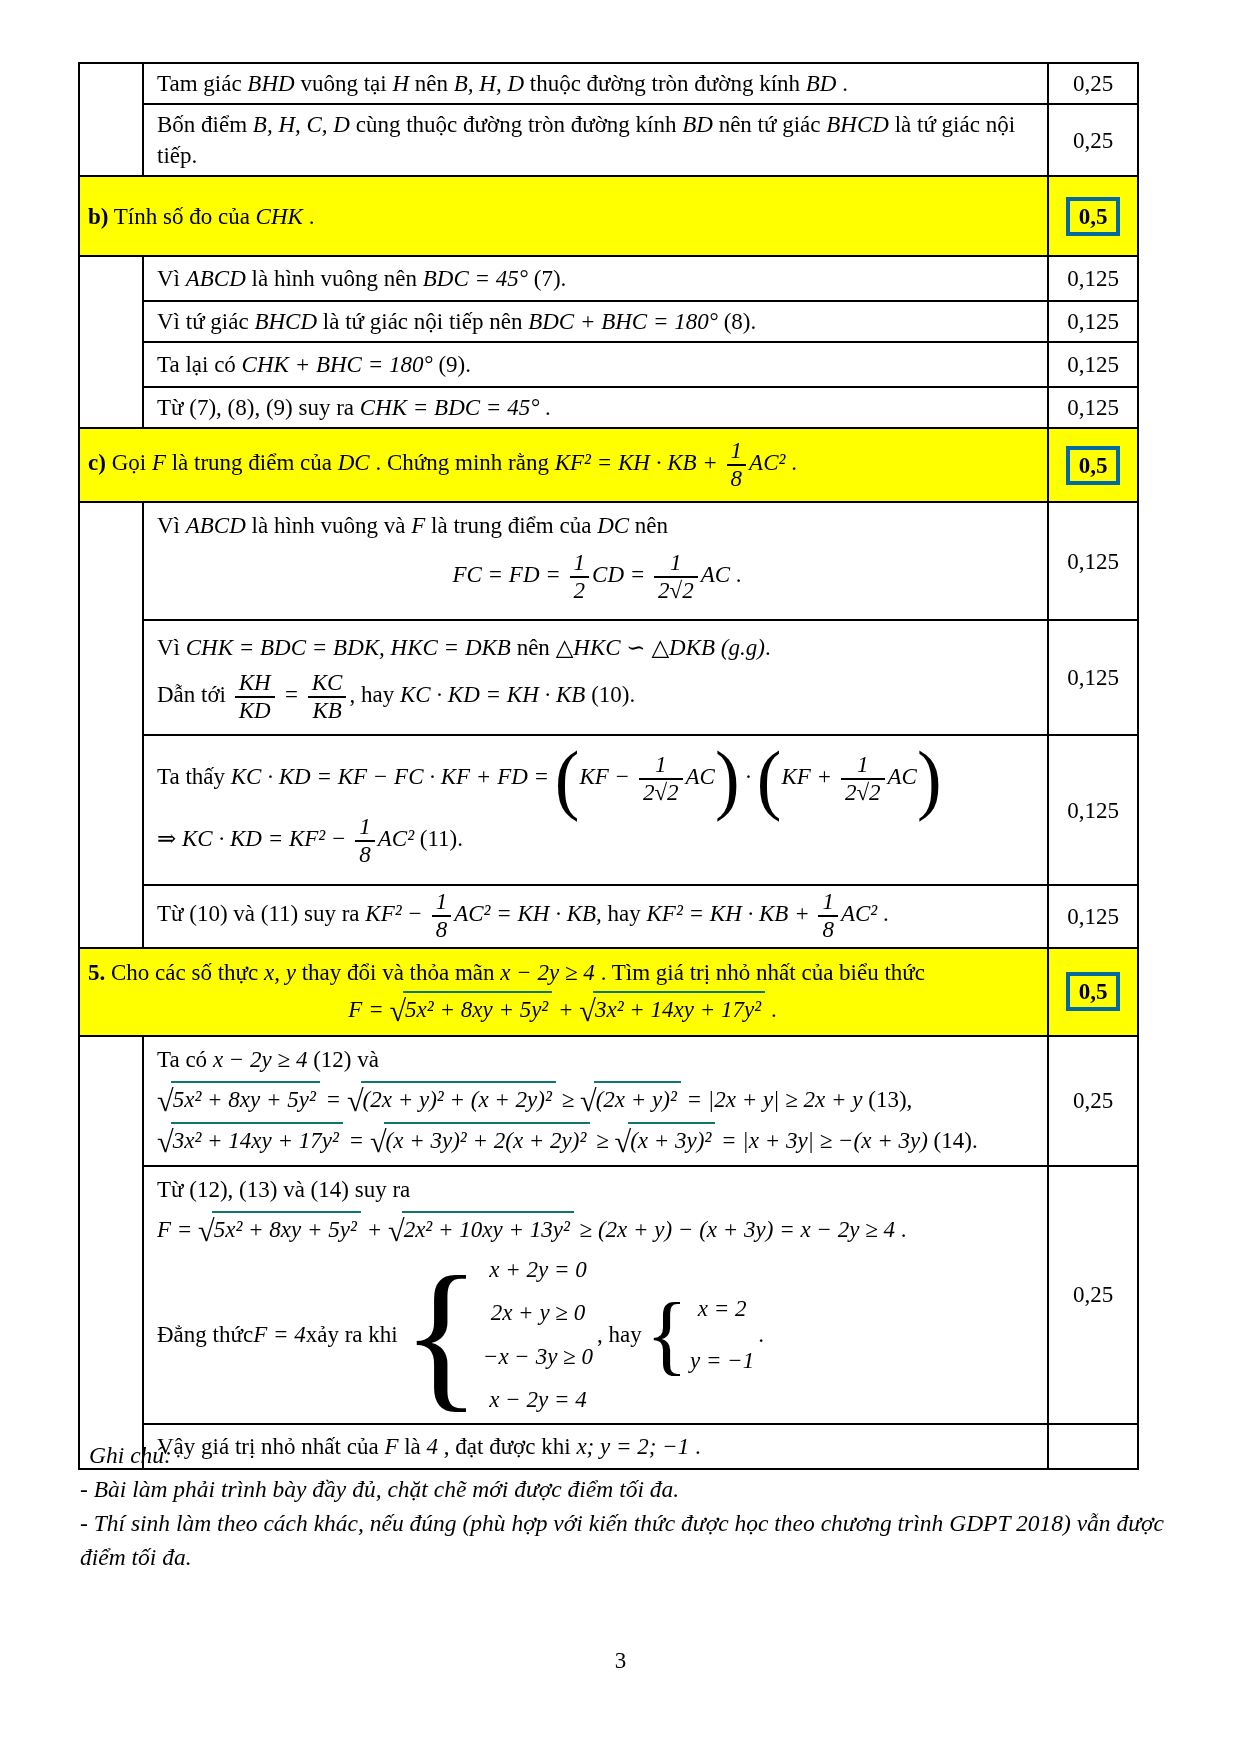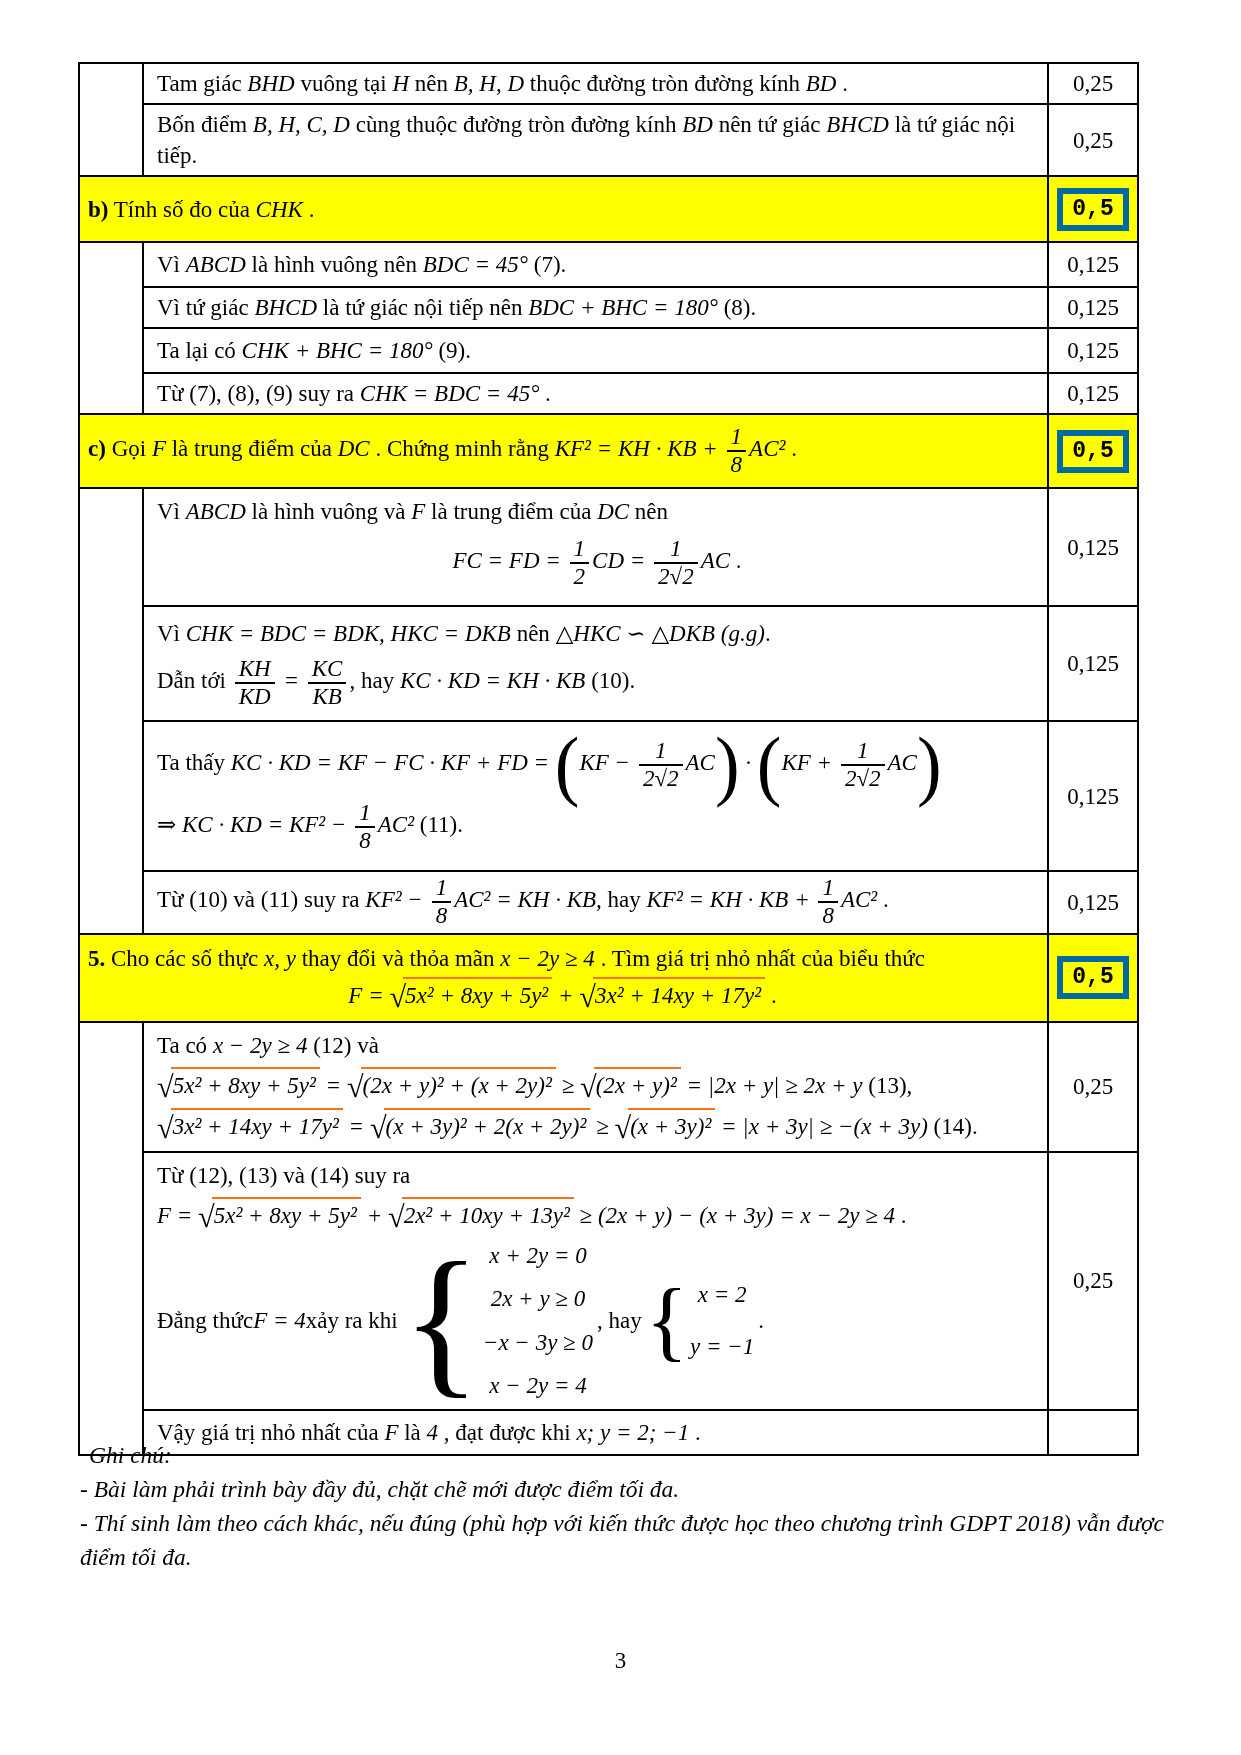--- a/index.html
+++ b/index.html
@@ -11,31 +11,31 @@
   .rubric{
     position:absolute;left:78px;top:62px;width:1061px;
     border-collapse:collapse;table-layout:fixed;
   }
   td{border:2px solid #000;vertical-align:middle;font-size:23px;line-height:1.35;}
   td.nc{background:#fff;}
   td.cell{padding:4px 10px 4px 13px;}
   td.pts{text-align:center;padding:2px;}
   tr.yellow td{background:#ffff00;}
   tr.yellow td.cell{padding-left:8px;}
-  .ptbox{display:inline-block;border:6px solid #0369a1;padding:0 9px;font-weight:bold;font-family:Liberation Mono, monospace;}
+  .ptbox{display:inline-block;border:4px solid #0369a1;padding:0 9px;font-weight:bold;}
   .m{font-style:italic;}
   .b{font-weight:bold;}
   .line{margin:3px 0;}
   .ctr{text-align:center;}
   .frac{display:inline-block;vertical-align:middle;text-align:center;line-height:1.05;margin:0 3px;font-style:italic;}
   .frac .fn{display:block;border-bottom:2px solid #000;padding:0 4px 1px;}
   .frac .fd{display:block;padding:1px 4px 0;}
   .sqrt{display:inline-block;white-space:nowrap;font-style:italic;}
   .sqrt .rad{font-style:normal;font-size:1.32em;line-height:1;vertical-align:-0.14em;margin-right:-3px;display:inline-block;}
-  .sqrt .ov{border-top:2px solid #f97316;padding:1px 4px 0 2px;display:inline-block;}
+  .sqrt .ov{border-top:2px solid #0f766e;padding:1px 4px 0 2px;display:inline-block;}
   .bigp{font-size:74px;font-weight:400;font-style:normal;line-height:0;vertical-align:middle;display:inline-block;transform:scaleY(1.05);}
   .sys{display:inline-flex;align-items:center;vertical-align:middle;margin:0 4px;}
   .sys .brace{font-style:normal;line-height:0;font-weight:400;display:inline-block;margin-right:2px;}
   .brace4{font-size:165px;transform:scaleY(1.0);}
   .brace2{font-size:88px;}
   .sys .eqs{display:flex;flex-direction:column;text-align:center;}
   .eqs4{row-gap:12px;}
   .eqs2{row-gap:10px;gap:21px;}
   .eq{font-style:italic;white-space:nowrap;}
   .flexline{display:flex;align-items:center;margin:4px 0;}
@@ -61,21 +61,21 @@
     </td>
     <td class="pts">0,25</td>
   </tr>
   <tr style="height:72px;">
     <td class="cell">
       <span>Bốn điểm </span><span class="m">B, H, C, D</span><span> cùng thuộc đường tròn đường kính </span><span class="m">BD</span><span> nên tứ giác </span><span class="m">BHCD</span><span> là tứ giác nội tiếp.</span>
     </td>
     <td class="pts">0,25</td>
   </tr>
 
-  <tr class="yellow" style="height:66px;">
+  <tr class="yellow" style="height:80px;">
     <td class="cell" colspan="2">
       <span class="b">b)</span><span> Tính số đo của </span><span class="m">CHK</span><span> .</span>
     </td>
     <td class="pts"><span class="ptbox">0,5</span></td>
   </tr>
 
   <tr style="height:45px;">
     <td class="nc" rowspan="4"></td>
     <td class="cell">
       <span>Vì </span><span class="m">ABCD</span><span> là hình vuông nên </span><span class="m">BDC = 45°</span><span> (7).</span>

